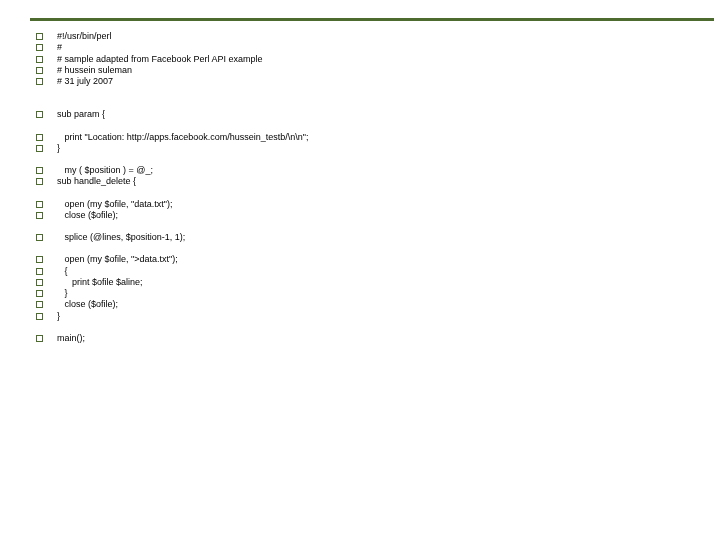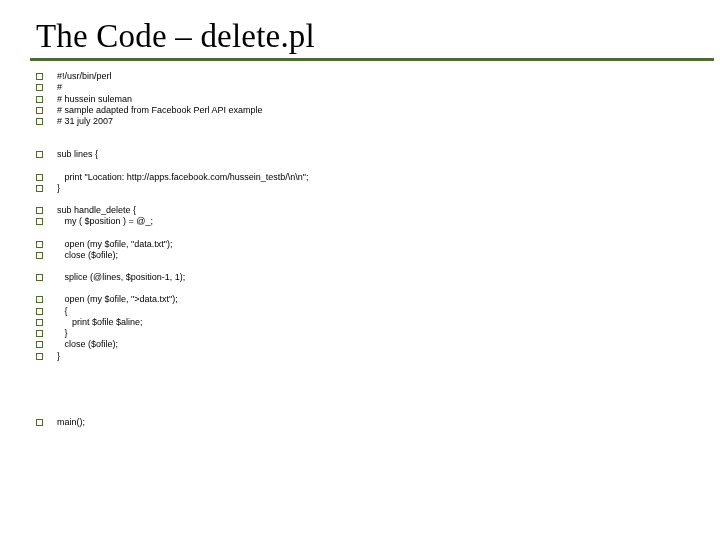--- a/index.html
+++ b/index.html
@@ -51,77 +51,76 @@
     margin-top: 2px;
     margin-right: 14px;
     flex-shrink: 0;
   }
   .txt {
     white-space: pre;
   }
   .group {
     margin-bottom: 11px;
   }
-  .group:last-child { margin-bottom: 0; margin-top: 44px; }
+  .group:last-child { margin-bottom: 0; }
 </style>
 </head>
 <body>
 
 <div class="slide">
-  <h1 class="title">The Code – delete.pl</h1>
   <div class="underline"></div>
   <div class="content" id="content">
       <div class="group">
         <div class="line">
           <div class="bullet"></div>
           <div class="txt">#!/usr/bin/perl</div>
         </div>
         <div class="line">
           <div class="bullet"></div>
           <div class="txt">#</div>
         </div>
         <div class="line">
           <div class="bullet"></div>
-          <div class="txt"># hussein suleman</div>
+          <div class="txt"># sample adapted from Facebook Perl API example</div>
         </div>
         <div class="line">
           <div class="bullet"></div>
-          <div class="txt"># sample adapted from Facebook Perl API example</div>
+          <div class="txt"># hussein suleman</div>
         </div>
         <div class="line">
           <div class="bullet"></div>
           <div class="txt"># 31 july 2007</div>
         </div>
       </div>
       <div class="group">
       </div>
       <div class="group">
         <div class="line">
           <div class="bullet"></div>
-          <div class="txt">sub lines {</div>
+          <div class="txt">sub param {</div>
         </div>
       </div>
       <div class="group">
         <div class="line">
           <div class="bullet"></div>
           <div class="txt">   print "Location: http://apps.facebook.com/hussein_testb/\n\n";</div>
         </div>
         <div class="line">
           <div class="bullet"></div>
           <div class="txt">}</div>
         </div>
       </div>
       <div class="group">
         <div class="line">
           <div class="bullet"></div>
-          <div class="txt">sub handle_delete {</div>
+          <div class="txt">   my ( $position ) = @_;</div>
         </div>
         <div class="line">
           <div class="bullet"></div>
-          <div class="txt">   my ( $position ) = @_;</div>
+          <div class="txt">sub handle_delete {</div>
         </div>
       </div>
       <div class="group">
         <div class="line">
           <div class="bullet"></div>
           <div class="txt">   open (my $ofile, "data.txt");</div>
         </div>
         <div class="line">
           <div class="bullet"></div>
           <div class="txt">   close ($ofile);</div>

